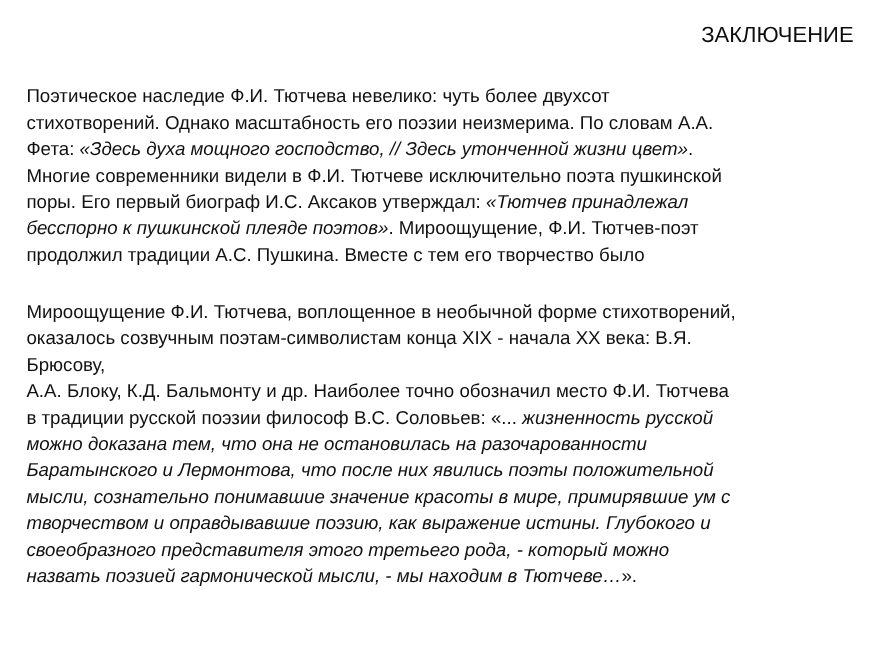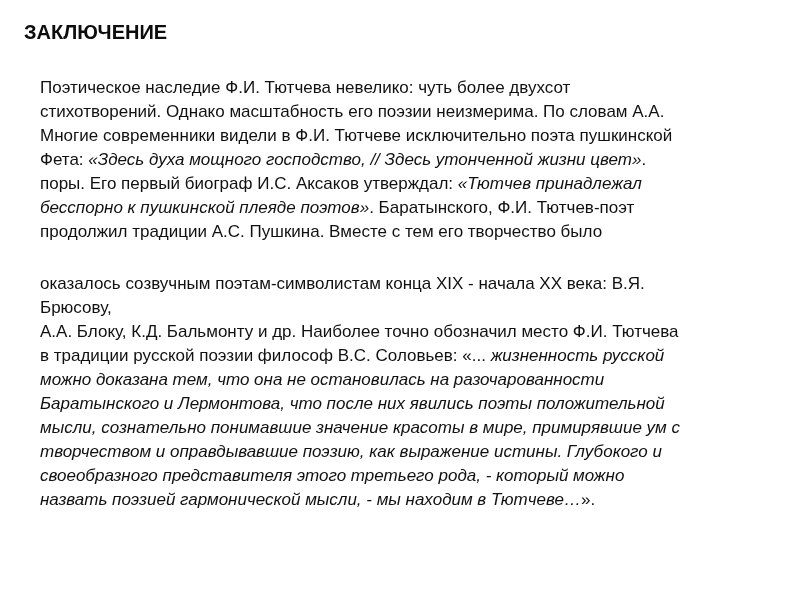--- a/index.html
+++ b/index.html
@@ -17,26 +17,26 @@
   .slide {
     box-sizing: border-box;
     width: 800px;
     height: 600px;
     padding: 20px 24px 0 24px;
     background: #ffffff;
   }
   .title {
     font-size: 20px;
     line-height: 24px;
-    font-weight: bold;
-    text-align: left;
+    font-weight: normal;
+    text-align: right;
     color: #0d0d0d;
   }
   .paragraph {
-    margin: 16px;
+    margin: 0;
   }
   .paragraph.first {
     margin-top: 32px;
   }
   .paragraph.second {
     margin-top: 28px;
   }
   .line {
     font-size: 17px;
     line-height: 24px;
@@ -48,27 +48,28 @@
 </style>
 </head>
 <body>
 
 <div class="slide">
   <div class="title">ЗАКЛЮЧЕНИЕ</div>
   <div>
       <div class="paragraph first">
         <div class="line"><span class="seg">Поэтическое наследие Ф.И. Тютчева невелико: чуть более двухсот</span></div>
         <div class="line"><span class="seg">стихотворений. Однако масштабность его поэзии неизмерима. По словам А.А.</span></div>
+        <div class="line"><span class="seg">Фета: </span><span class="seg italic">«Здесь духа мощного господство, // Здесь утонченной жизни цвет»</span><span class="seg">.</span></div>
         <div class="line"><span class="seg">Многие современники видели в Ф.И. Тютчеве исключительно поэта пушкинской</span></div>
-        <div class="line"><span class="seg">Фета: </span><span class="seg italic">«Здесь духа мощного господство, // Здесь утонченной жизни цвет»</span><span class="seg">.</span></div>
         <div class="line"><span class="seg">поры. Его первый биограф И.С. Аксаков утверждал: </span><span class="seg italic">«Тютчев принадлежал</span></div>
-        <div class="line"><span class="seg italic">бесспорно к пушкинской плеяде поэтов»</span><span class="seg">. Баратынского, Ф.И. Тютчев-поэт</span></div>
+        <div class="line"><span class="seg italic">бесспорно к пушкинской плеяде поэтов»</span><span class="seg">. Мироощущение, Ф.И. Тютчев-поэт</span></div>
         <div class="line"><span class="seg">продолжил традиции А.С. Пушкина. Вместе с тем его творчество было</span></div>
       </div>
       <div class="paragraph second">
+        <div class="line"><span class="seg">Мироощущение Ф.И. Тютчева, воплощенное в необычной форме стихотворений,</span></div>
         <div class="line"><span class="seg">оказалось созвучным поэтам-символистам конца XIX - начала XX века: В.Я.</span></div>
         <div class="line"><span class="seg">Брюсову,</span></div>
         <div class="line"><span class="seg">А.А. Блоку, К.Д. Бальмонту и др. Наиболее точно обозначил место Ф.И. Тютчева</span></div>
         <div class="line"><span class="seg">в традиции русской поэзии философ В.С. Соловьев: «... </span><span class="seg italic">жизненность русской</span></div>
         <div class="line"><span class="seg italic">можно доказана тем, что она не остановилась на разочарованности</span></div>
         <div class="line"><span class="seg italic">Баратынского и Лермонтова, что после них явились поэты положительной</span></div>
         <div class="line"><span class="seg italic">мысли, сознательно понимавшие значение красоты в мире, примирявшие ум с</span></div>
         <div class="line"><span class="seg italic">творчеством и оправдывавшие поэзию, как выражение истины. Глубокого и</span></div>
         <div class="line"><span class="seg italic">своеобразного представителя этого третьего рода, - который можно</span></div>
         <div class="line"><span class="seg italic">назвать поэзией гармонической мысли, - мы находим в Тютчеве…</span><span class="seg">».</span></div>

